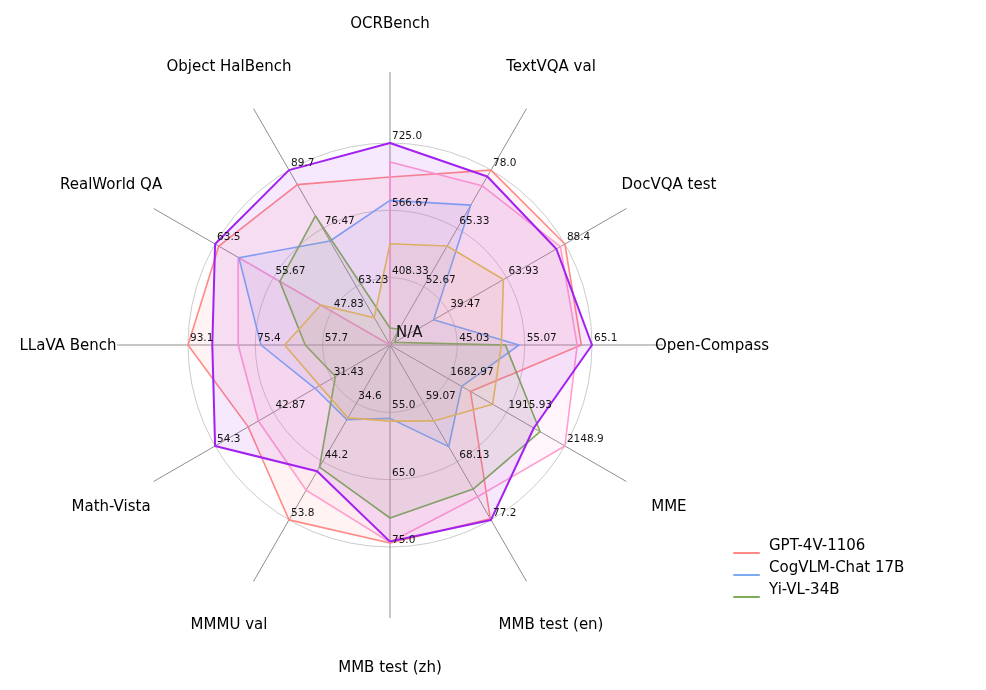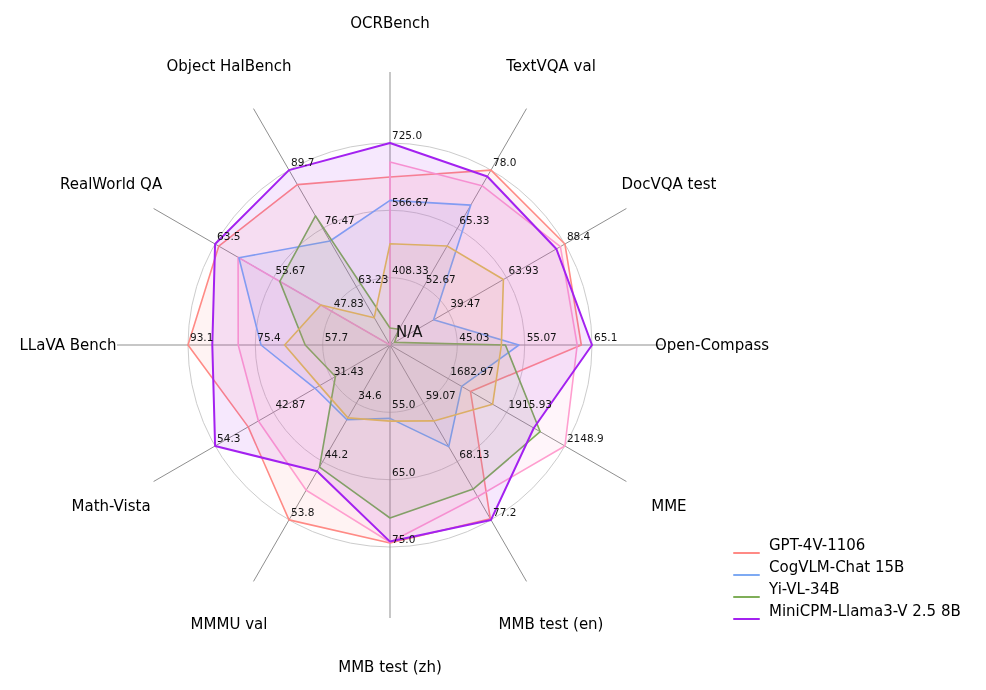--- a/index.html
+++ b/index.html
@@ -101,24 +101,20 @@
         <text x="229.0" y="71.1" text-anchor="middle" class="axis-label">Object HalBench</text>
       </g>
   </svg>
   <div id="legend">
       <div class="legend-item">
         <span class="legend-swatch" style="background: rgb(255, 138, 133);"></span>
         <span class="legend-label">GPT-4V-1106</span>
       </div>
       <div class="legend-item">
         <span class="legend-swatch" style="background: rgb(126, 170, 243);"></span>
-        <span class="legend-label">CogVLM-Chat 15B</span>
+        <span class="legend-label">CogVLM-Chat 17B</span>
       </div>
       <div class="legend-item">
         <span class="legend-swatch" style="background: rgb(127, 174, 88);"></span>
         <span class="legend-label">Yi-VL-34B</span>
       </div>
-      <div class="legend-item">
-        <span class="legend-swatch" style="background: rgb(163, 33, 240);"></span>
-        <span class="legend-label">MiniCPM-Llama3-V 2.5 8B</span>
-      </div>
     </div>
 </div>
 
 </body></html>

